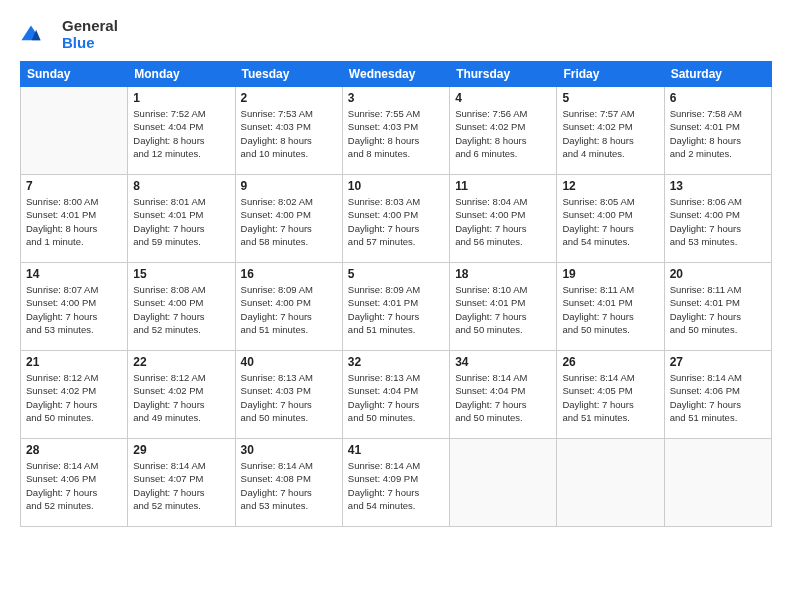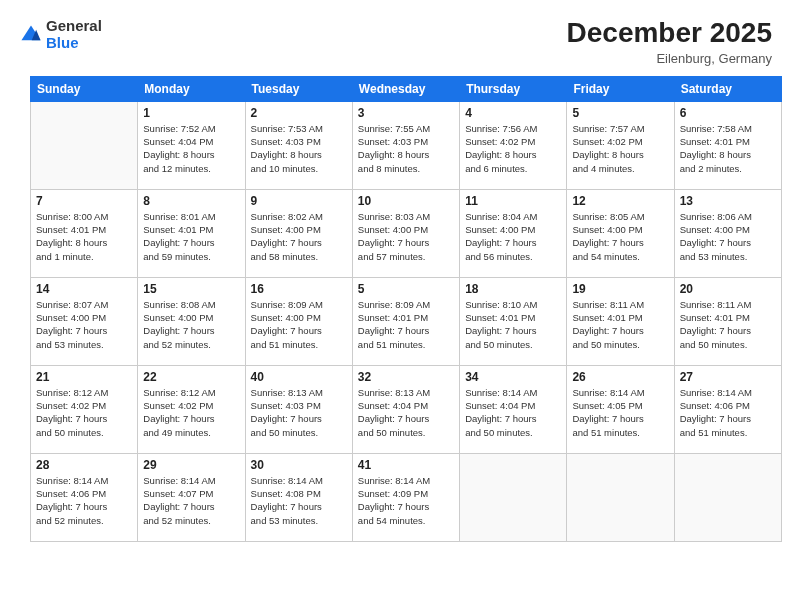--- a/index.html
+++ b/index.html
@@ -18,21 +18,21 @@
     }
     .header {
       display: flex;
       justify-content: space-between;
       align-items: flex-start;
       margin-bottom: 10px;
     }
     .logo {
       display: flex;
       align-items: center;
-      gap: 4px;
+      gap: 20px;
     }
     .logo-text {
       font-size: 15px;
       font-weight: bold;
       line-height: 1.1;
     }
     .logo-general { color: #333; }
     .logo-blue { color: #1a73e8; }
     .logo-icon {
       width: 22px;
@@ -49,21 +49,20 @@
     }
     .location {
       font-size: 13px;
       color: #555;
       margin-top: 2px;
     }
     .calendar {
       width: 100%;
       border-collapse: collapse;
       table-layout: fixed;
-      margin-left: 10px;
     }
     .calendar th {
       background: #1a73e8;
       color: #fff;
       text-align: left;
       padding: 5px 6px;
       font-size: 12px;
       font-weight: bold;
       border: 1px solid #1a73e8;
     }
@@ -97,24 +96,20 @@
     <div class="logo">
       <svg class="logo-icon" viewBox="0 0 30 30">
         <polygon points="15,2 28,22 2,22" fill="#1a73e8"></polygon>
         <polygon points="22,8 28,22 16,22" fill="#0d47a1"></polygon>
       </svg>
       <div class="logo-text">
         <div class="logo-general">General</div>
         <div class="logo-blue">Blue</div>
       </div>
     </div>
-    <div class="title-block">
-      <div class="month-title">December 2025</div>
-      <div class="location">Eilenburg, Germany</div>
-    </div>
   </div>
 
   <table class="calendar">
     <thead>
       <tr>
       <th>Sunday</th>
           <th>Monday</th>
           <th>Tuesday</th>
           <th>Wednesday</th>
           <th>Thursday</th>

